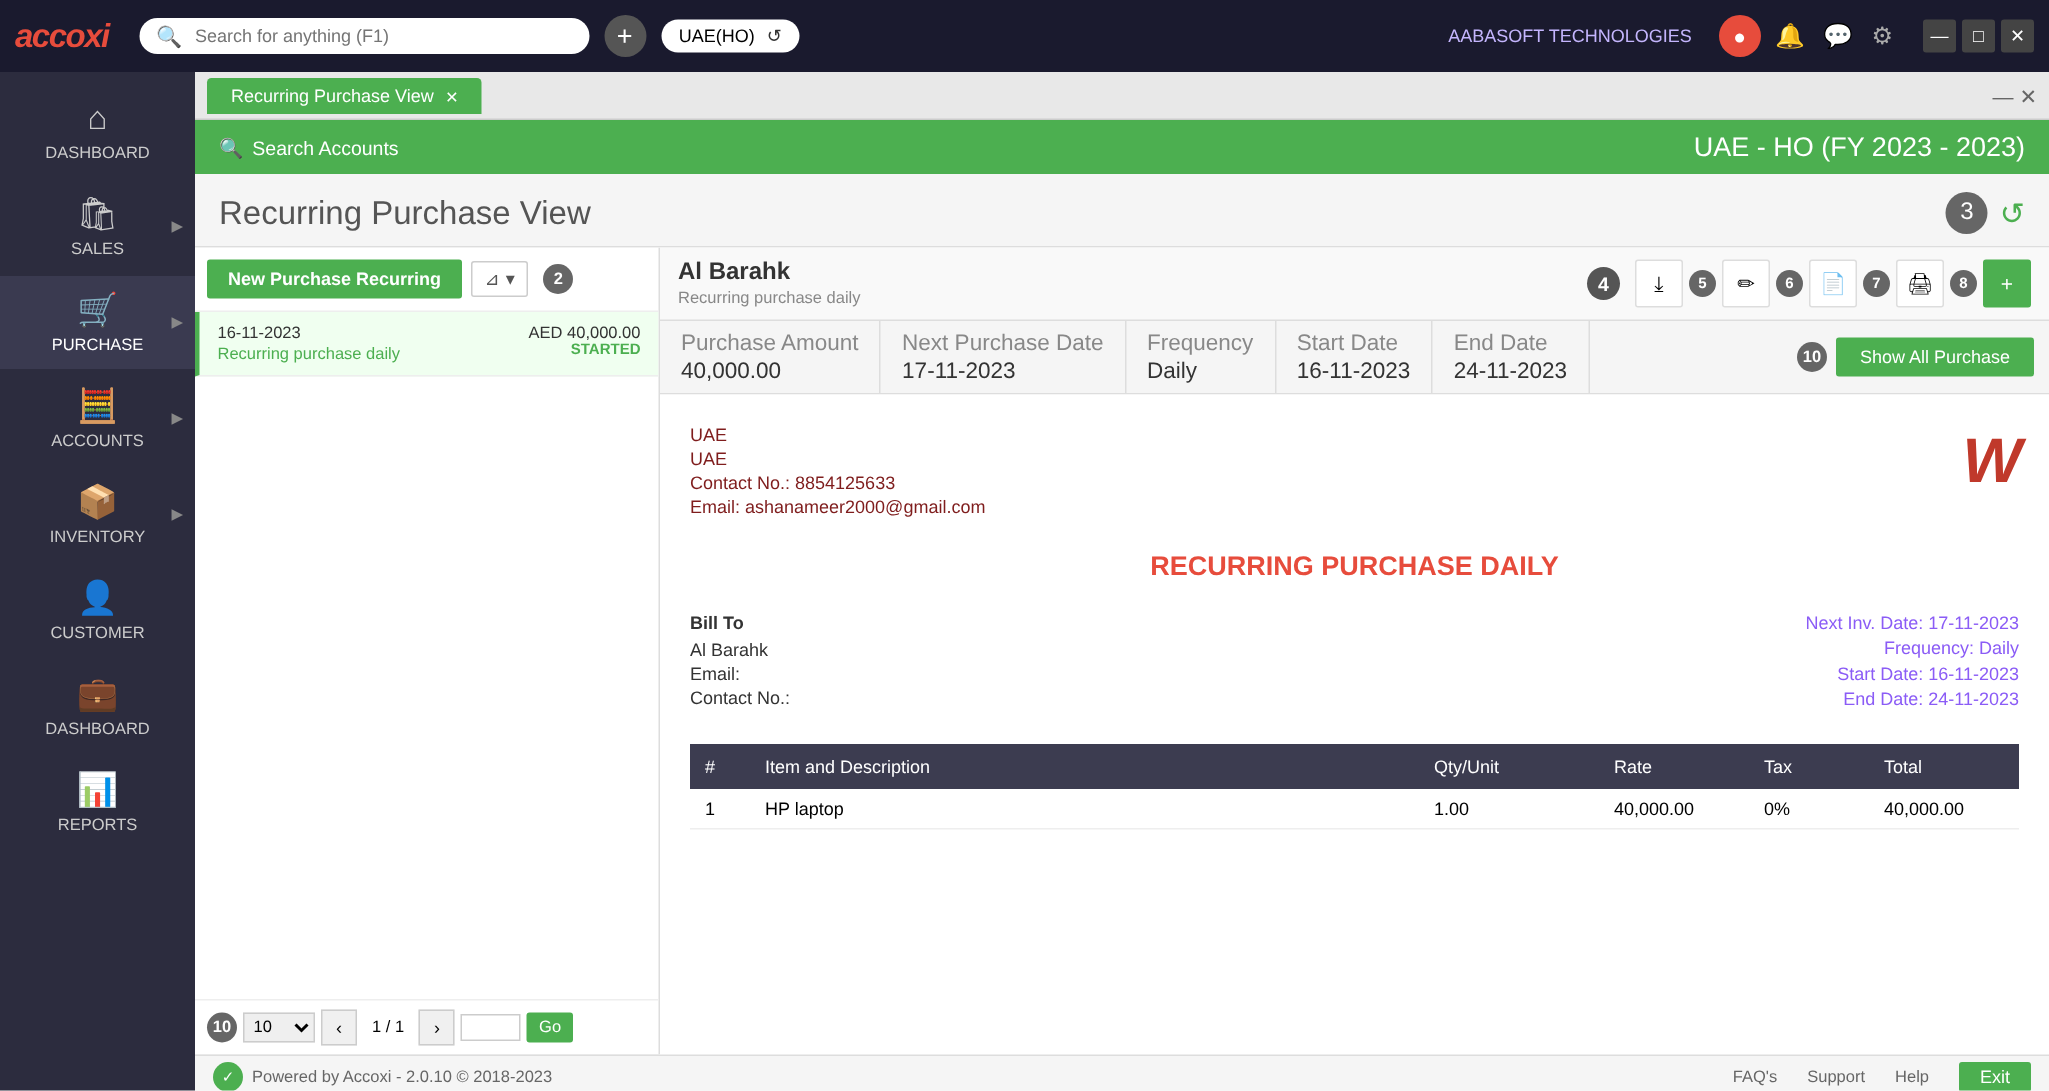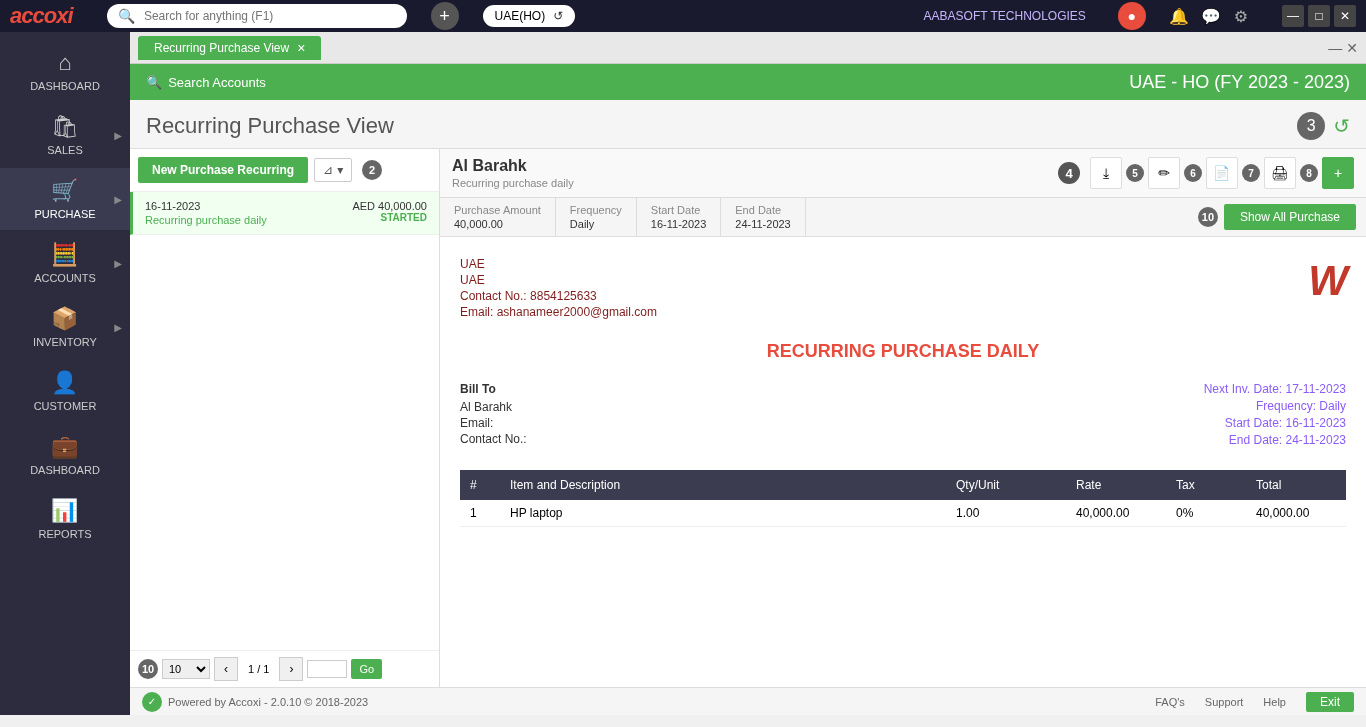--- a/index.html
+++ b/index.html
@@ -1,25 +1,25 @@
 <!DOCTYPE html>
 <html><head>
   <meta charset="utf-8">
   <style>
     * { box-sizing: border-box; margin: 0; padding: 0; }
     body { font-family: Arial, sans-serif; font-size: 12px; background: #f0f0f0; overflow: hidden; width: 1366px; height: 727px; }
 
     
     .top-bar {
       background: #1a1a2e;
-      height: 32px;
+      height: 48px;
       display: flex;
       align-items: center;
       padding: 0 10px;
-      gap: 24px;
+      gap: 10px;
     }
     .logo {
       color: white;
       font-size: 22px;
       font-weight: bold;
       font-style: italic;
       margin-right: 10px;
       letter-spacing: -1px;
     }
     .logo span { color: #e74c3c; }
@@ -334,21 +334,21 @@
     .summary-bar {
       background: #f5f5f5;
       border-bottom: 1px solid #ddd;
       display: flex;
       align-items: stretch;
       padding: 0;
     }
     .summary-field {
       padding: 6px 14px;
       border-right: 1px solid #ddd;
-      font-size: 11px;
+      font-size: 15px;
     }
     .summary-field .label { color: #888; margin-bottom: 2px; }
     .summary-field .value { color: #333; font-weight: 500; }
     .show-all-btn {
       background: #4caf50;
       color: white;
       border: none;
       padding: 6px 16px;
       font-size: 12px;
       cursor: pointer;
@@ -596,20 +596,24 @@
             <button class="act-btn green" title="Add">+</button>
           </div>
         </div>
 
         <div class="summary-bar">
           <div class="summary-field">
             <div class="label">Purchase Amount</div>
             <div class="value">40,000.00</div>
           </div>
           <div class="summary-field">
+            <div class="label">Next Purchase Date</div>
+            <div class="value">17-11-2023</div>
+          </div>
+          <div class="summary-field">
             <div class="label">Frequency</div>
             <div class="value">Daily</div>
           </div>
           <div class="summary-field">
             <div class="label">Start Date</div>
             <div class="value">16-11-2023</div>
           </div>
           <div class="summary-field">
             <div class="label">End Date</div>
             <div class="value">24-11-2023</div>

